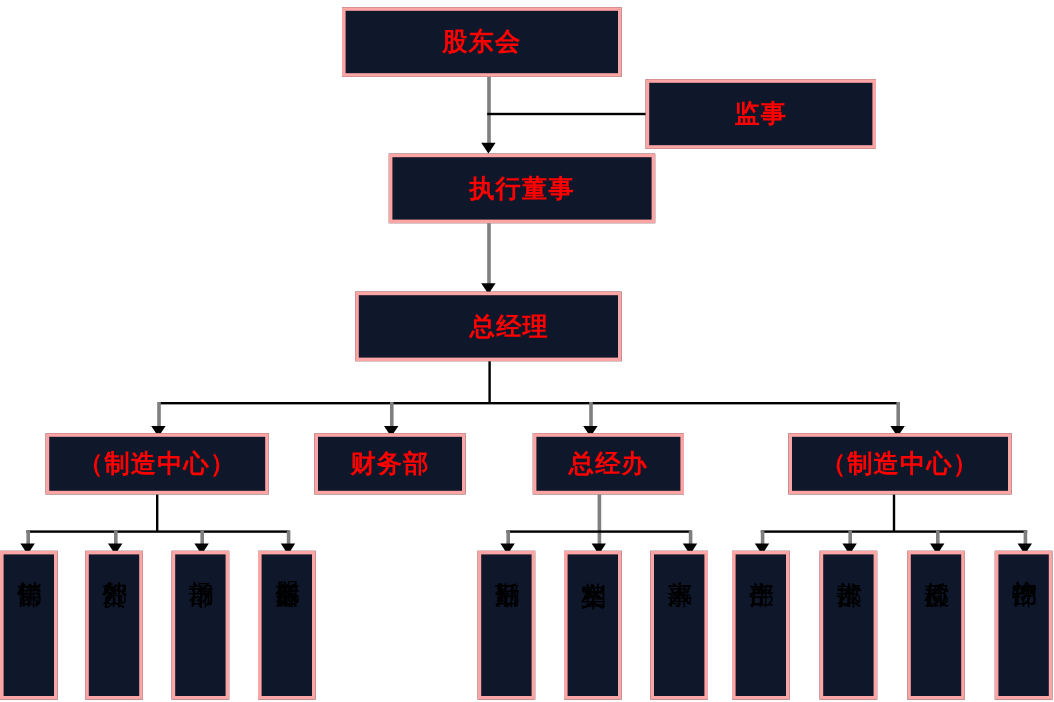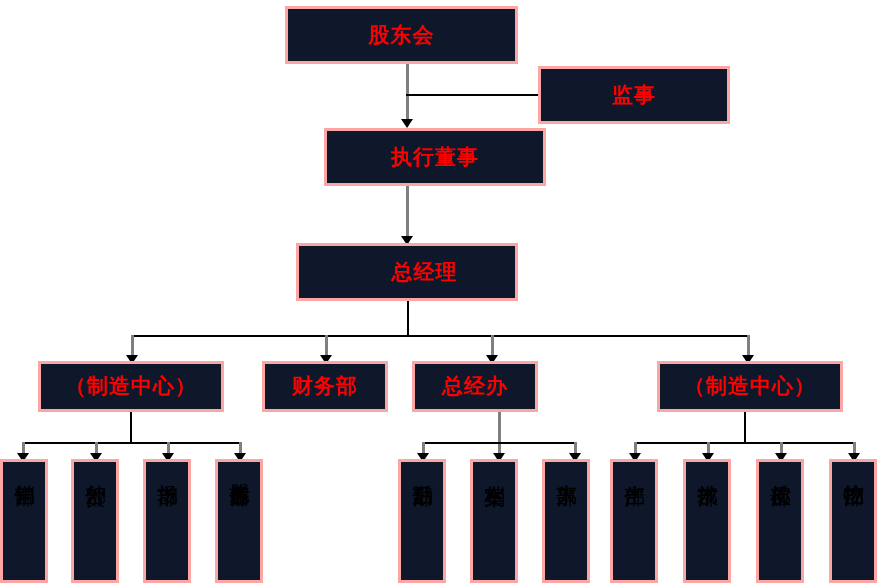--- a/index.html
+++ b/index.html
@@ -131,21 +131,21 @@
   <div class="arrow" style="left:742px; top:355px;"></div>
 
   <div class="node lvl" style="left:38px; top:361px; width:186px; height:51px;">
     <span class="label">（制造中心）</span>
   </div>
 
   <div class="node lvl" style="left:262px; top:361px; width:126px; height:51px;">
     <span class="label">财务部</span>
   </div>
 
-  <div class="node lvl" style="left:412px; top:361px; width:126px; height:51px;justify-content:center;">
+  <div class="node lvl" style="left:444px; top:361px; width:126px; height:51px;justify-content:center;">
     <span class="label">总经办</span>
   </div>
 
   <div class="node lvl" style="left:657px; top:361px; width:186px; height:51px;text-align:center;">
     <span class="label">（制造中心）</span>
   </div>
 
   <div class="conn vblack" style="left:130px; top:412px; height:31px;"></div>
   <div class="conn hbus" style="left:22px; top:442px; width:219px;"></div>
 

